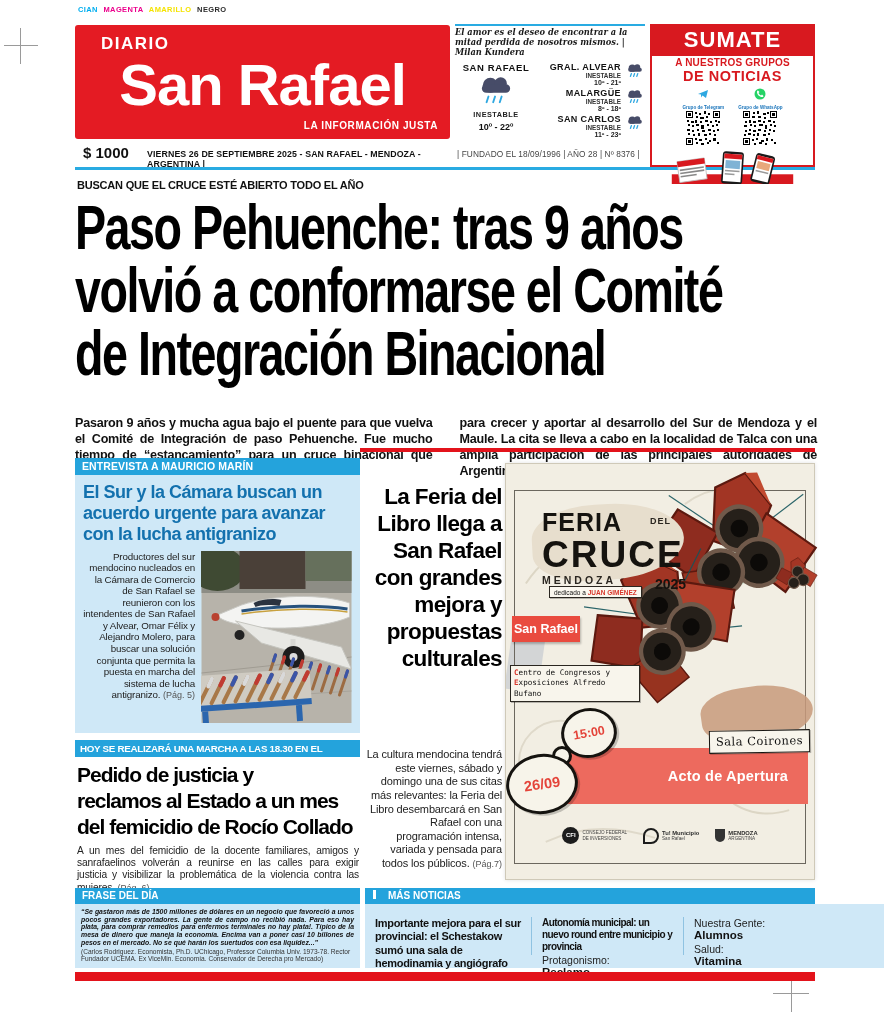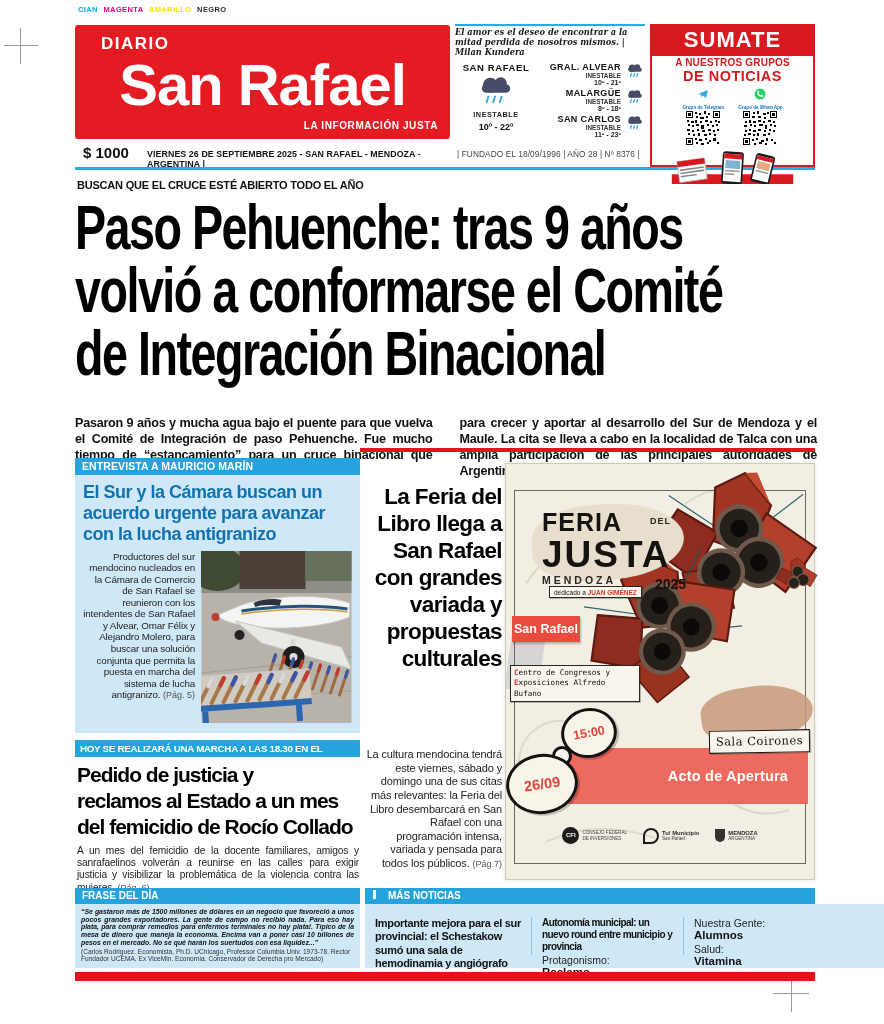--- a/index.html
+++ b/index.html
@@ -544,21 +544,21 @@
   </div>
   <div class="abs" id="fem-body">
     <span>A un mes del femicidio de la docente familiares, amigos y sanrafaelinos volverán a reunirse en las calles para exigir justicia y visibilizar la problemática de la violencia contra las mujeres.</span> <span class="pref">(Pág. 6)</span>
   </div>
 
   <div class="abs" id="feria-head">
     <div>La Feria del</div>
     <div>Libro llega a</div>
     <div>San Rafael</div>
     <div>con grandes</div>
-    <div>variada y</div>
+    <div>mejora y</div>
     <div>propuestas</div>
     <div>culturales</div>
   </div>
   <div class="abs" id="feria-body">
     <span>La cultura mendocina tendrá este viernes, sábado y domingo una de sus citas más relevantes: la Feria del Libro desembarcará en San Rafael con una programación intensa, variada y pensada para todos los públicos.</span> <span class="pref">(Pág.7)</span>
   </div>
 
   <div class="abs" id="poster">
     <svg class="sketch" viewBox="0 0 310 417">
       <path d="M20 120 q40 -60 90 -10 t80 30" stroke="#cfc7b2" fill="none" stroke-width="2"></path>
@@ -614,21 +614,21 @@
       <polygon points="78,28 116,44 102,78 68,62" fill="#b2402c" stroke="#5c190f" stroke-width="1.5"></polygon>
       <circle cx="62" cy="42" r="15" fill="#26201a" stroke="#70594a" stroke-width="3"></circle>
       <circle cx="80" cy="62" r="16" fill="#26201a" stroke="#70594a" stroke-width="3"></circle>
       <circle cx="56" cy="74" r="15" fill="#26201a" stroke="#70594a" stroke-width="3"></circle>
     </svg>
 
     <div class="blob"></div>
     <div id="p-title">
       <div id="p-feria">FERIA</div>
       <div id="p-del">DEL</div>
-      <div id="p-libro">JUSTA</div>
+      <div id="p-libro">CRUCE</div>
       <div id="p-mendoza">MENDOZA</div>
       <div id="p-year">2025</div>
     </div>
     <div id="p-dedic">
       <span>dedicado a</span>
       <span class="dname">JUAN GIMÉNEZ</span>
     </div>
     <div id="p-badge">San Rafael</div>
     <div id="p-venue">
       <div>Centro de Congresos y</div>

